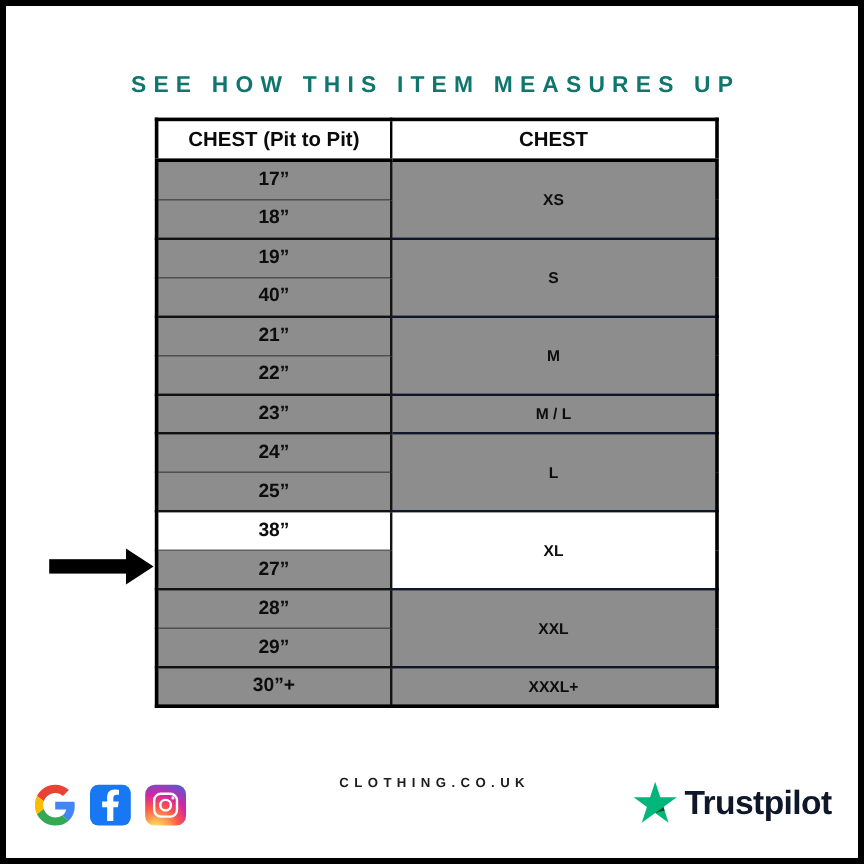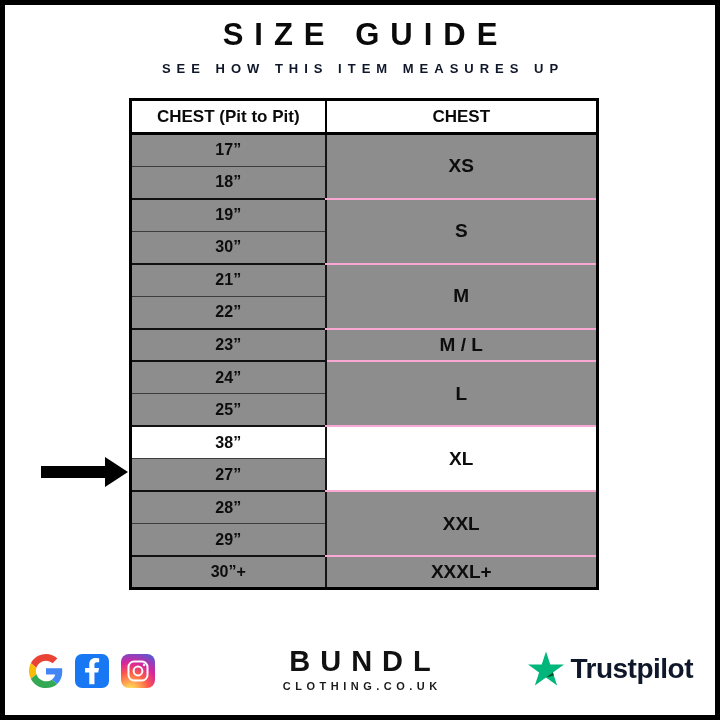--- a/index.html
+++ b/index.html
@@ -9,43 +9,43 @@
     position:relative; width:720px; height:720px; background:#ffffff;
     border:5px solid #000; overflow:hidden;
   }
   .title {
     position:absolute; top:12px; left:0; width:100%;
     text-align:center; font-size:31px; font-weight:bold;
     letter-spacing:11px; text-indent:11px; color:#0a0a0a;
   }
   .subtitle {
     position:absolute; top:56px; left:0; width:100%;
-    text-align:center; font-size:13px; font-weight:bold;
-    letter-spacing:6px; text-indent:6px; color:#0f172a;
+    text-align:center; font-size:19px; font-weight:bold;
+    letter-spacing:6px; text-indent:6px; color:#0f766e;
   }
   table.size-table {
     position:absolute; left:124px; top:93px; width:467px;
     border-collapse:collapse; table-layout:fixed;
     border:3px solid #000;
   }
   col.c-chest { width:195px; }
   col.c-size  { width:272px; }
   .size-table th {
     background:#fff; height:34px; font-size:17px; font-weight:bold;
     color:#0a0a0a; text-align:center; vertical-align:middle;
     border:2px solid #000; border-bottom:3px solid #000;
   }
   .size-table td {
     background:#8d8d8d; height:32.5px; font-size:16px; font-weight:bold;
     color:#0d0d0d; text-align:center; vertical-align:middle;
     border-left:2px solid #141414; border-right:2px solid #141414;
     border-top:1px solid #3d3d3d; border-bottom:1px solid #3d3d3d;
   }
   .size-table tr.group-start td { border-top:2px solid #111; }
-  .size-table td.size-cell { border-top:2px solid #111; border-bottom:2px solid #f9a8d4; font-size:19px; }
+  .size-table td.size-cell { border-top:2px solid #111; border-bottom:2px solid #0f172a; font-size:13px; }
   .size-table td.hl { background:#ffffff; }
   .pointer-arrow {
     position:absolute; left:36px; top:461px; width:64px; height:12px; background:#000;
   }
   .pointer-arrow:after {
     content:""; position:absolute; left:64px; top:50%; transform:translateY(-50%);
     width:0; height:0;
     border-left:23px solid #000; border-top:15px solid transparent; border-bottom:15px solid transparent;
   }
   .footer { position:absolute; left:0; bottom:0; width:100%; height:78px; }
@@ -71,21 +71,20 @@
     position:absolute; right:22px; top:14px;
     display:flex; align-items:center; gap:6px;
   }
   .tp-label { font-size:28px; font-weight:bold; color:#0f172a; letter-spacing:-0.5px; }
 </style>
 </head>
 <body>
 
 <div class="frame">
 
-  <div class="title">SIZE GUIDE</div>
   <div class="subtitle">SEE HOW THIS ITEM MEASURES UP</div>
 
   <table class="size-table">
     <colgroup>
         <col class="c-chest">
         <col class="c-size">
       </colgroup>
     <thead>
       <tr>
         <th>CHEST (Pit to Pit)</th>
@@ -99,21 +98,21 @@
       </tr>
       <tr>
         <td>18”</td>
       </tr>
 
       <tr class="group-start">
         <td>19”</td>
         <td class="size-cell" rowspan="2">S</td>
       </tr>
       <tr>
-        <td>30”</td>
+        <td>40”</td>
       </tr>
 
       <tr class="group-start">
         <td>21”</td>
         <td class="size-cell" rowspan="2">M</td>
       </tr>
       <tr>
         <td>22”</td>
       </tr>
 
@@ -174,21 +173,20 @@
       <div class="ig-box">
         <svg width="24" height="24" viewBox="0 0 24 24" fill="none" stroke="#ffffff" stroke-width="2">
           <rect x="2.5" y="2.5" width="19" height="19" rx="5.5"></rect>
           <circle cx="12" cy="12" r="4.4"></circle>
           <circle cx="18.1" cy="5.9" r="1.3" fill="#ffffff" stroke="none"></circle>
         </svg>
       </div>
     </div>
 
     <div class="brand">
-      <div class="brand-name">BUNDL</div>
       <div class="brand-domain">CLOTHING.CO.UK</div>
     </div>
 
     <div class="trustpilot">
       <svg width="36" height="35" viewBox="0 0 48 46">
         <path fill="#00B67A" d="M48 17.6H29.7L24 .2l-5.7 17.4L0 17.5l14.8 10.8-5.7 17.4L24 35l14.8 10.7-5.6-17.4L48 17.6z"></path>
         <path fill="#005128" d="M34.5 32.3l-1.3-3.9L24 35l10.5-2.7z"></path>
       </svg>
       <span class="tp-label">Trustpilot</span>
     </div>

